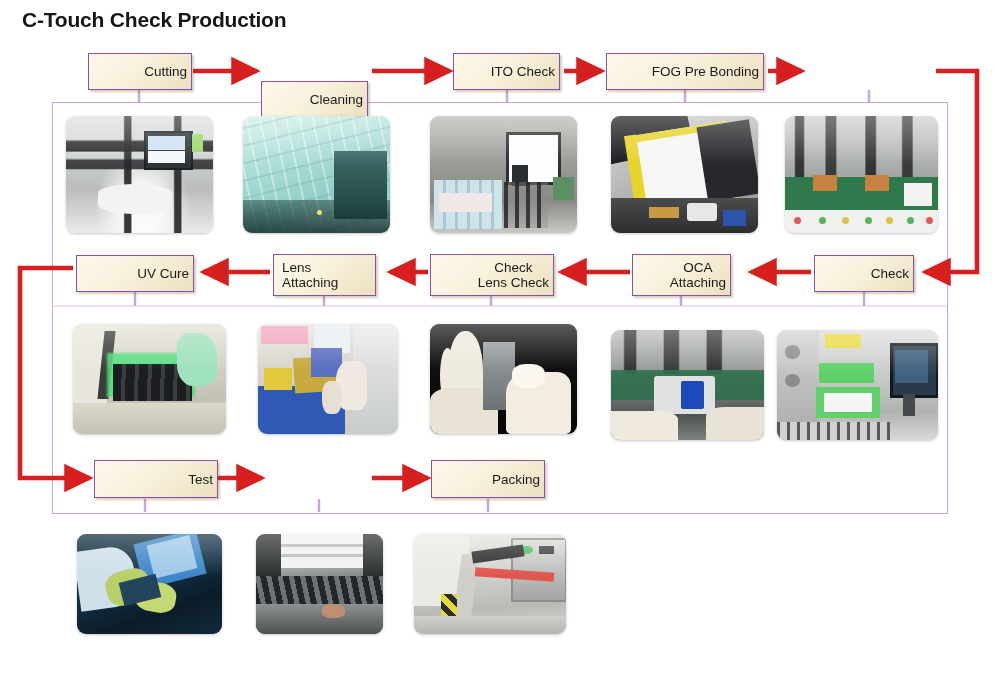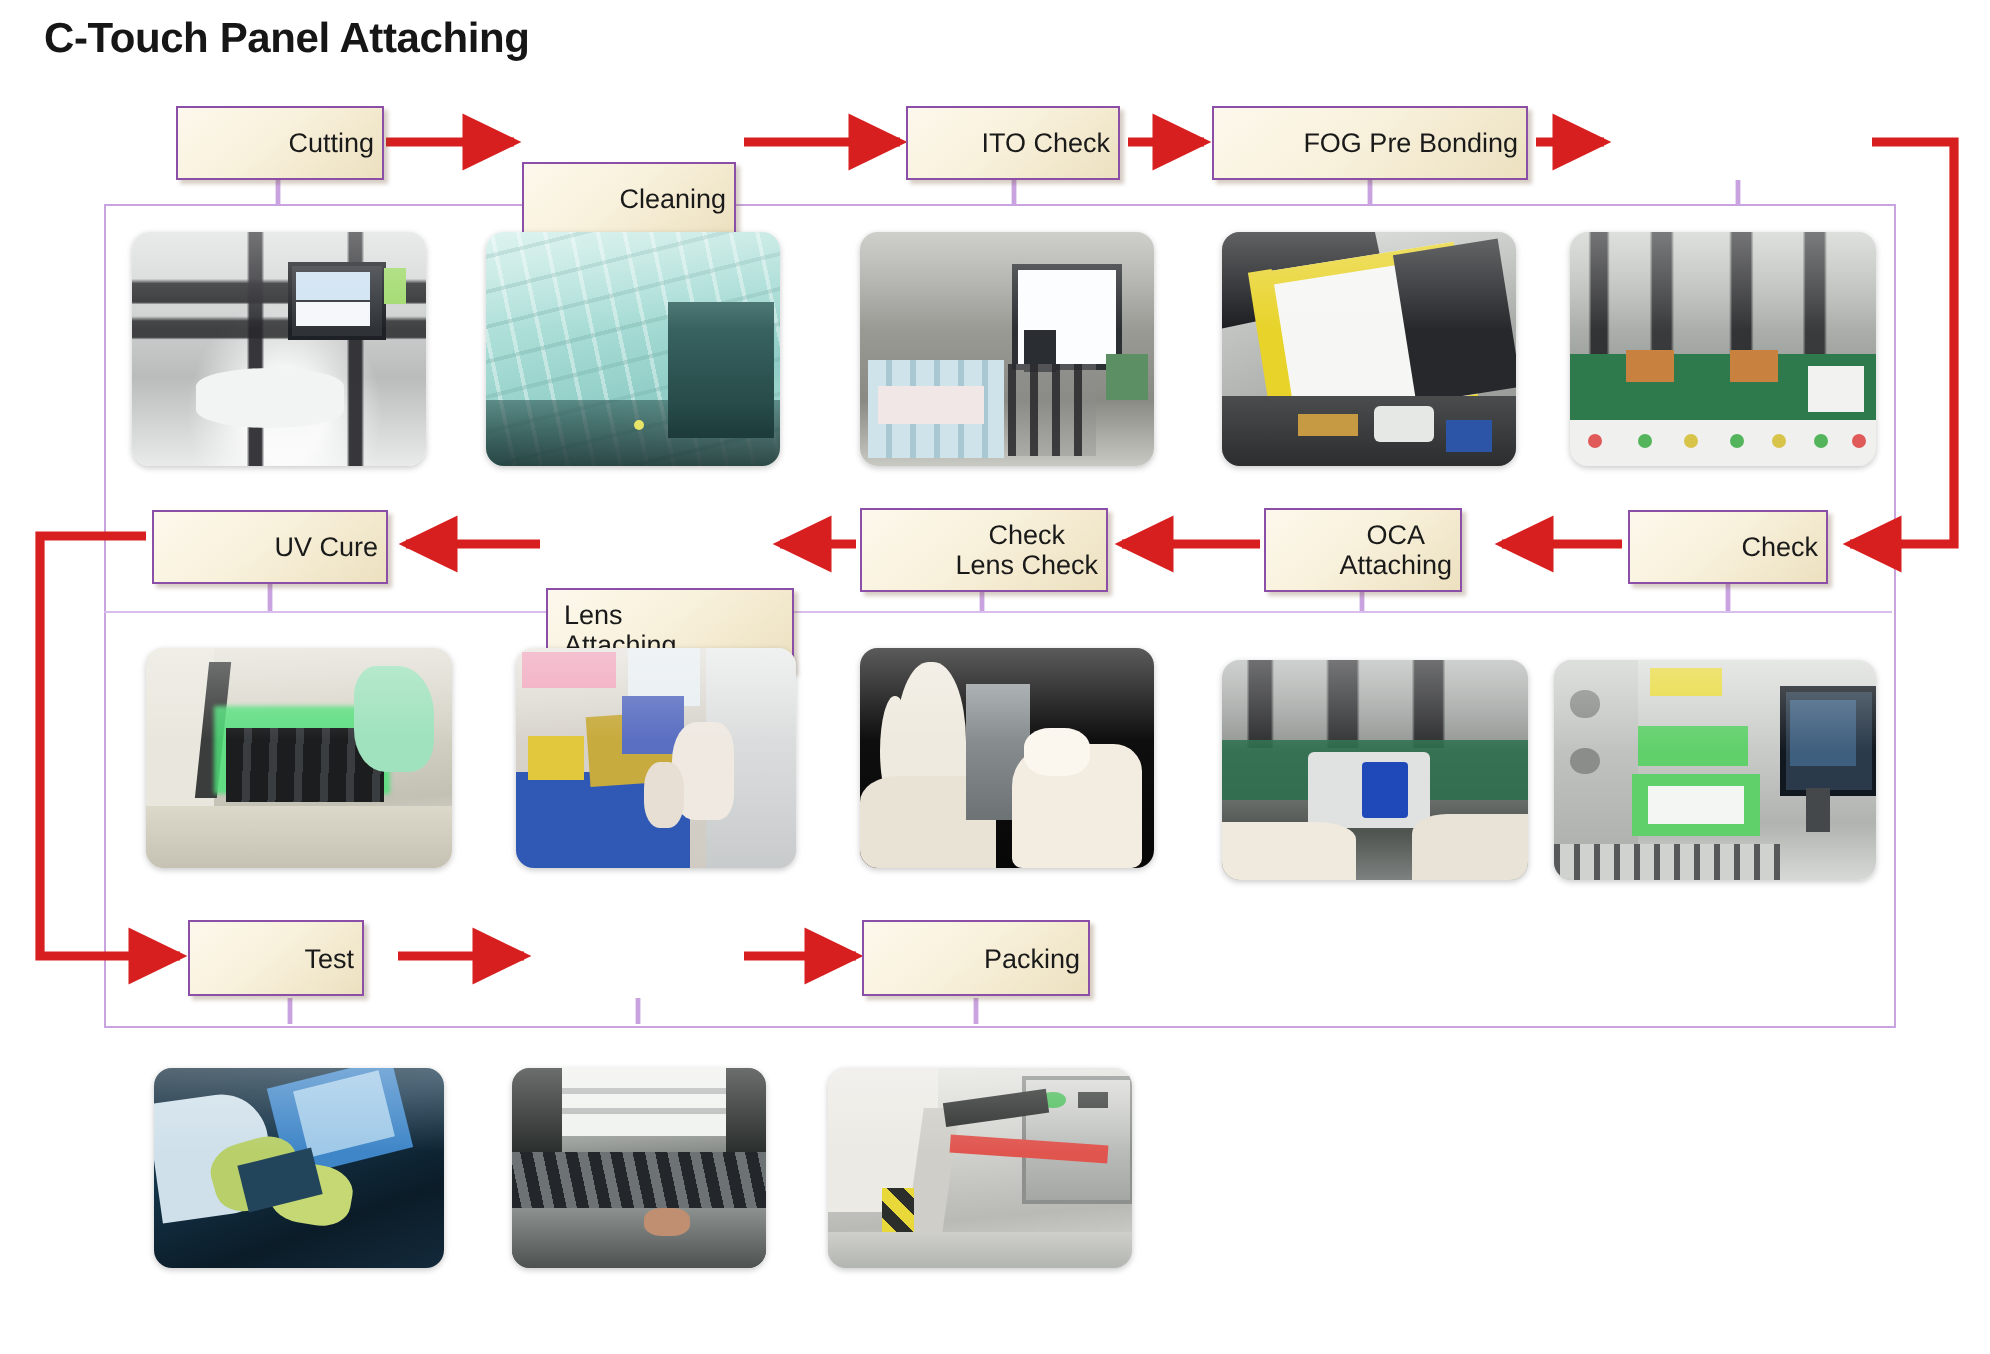--- a/index.html
+++ b/index.html
@@ -48,21 +48,21 @@
     position:absolute;left:0;top:0;width:100%;height:42%;
     background:linear-gradient(180deg,rgba(255,255,255,.30),rgba(255,255,255,0));
     pointer-events:none;
   }
 </style>
 </head>
 <body>
 
 <div id="stage">
 
-  <div id="title">C-Touch Panel Attaching</div>
+  <div id="title">C-Touch Check Production</div>
 
   <div class="container-box" style="left:52px;top:102px;width:894px;height:410px;"></div>
 
   <svg id="wires" viewBox="0 0 995 677">
     <defs>
       <marker id="ar" markerWidth="7" markerHeight="7" refX="5.6" refY="3.5" orient="auto" markerUnits="strokeWidth">
         <path d="M0,0.4 L6.4,3.5 L0,6.6 z" fill="#d81f1f"></path>
       </marker>
     </defs>
     <g stroke="#d81f1f" stroke-width="4.6" fill="none" marker-end="url(#ar)">
@@ -189,21 +189,21 @@
     <div style="position:absolute;left:52%;top:86%;width:7px;height:7px;border-radius:50%;background:#54b45c;"></div>
     <div style="position:absolute;left:66%;top:86%;width:7px;height:7px;border-radius:50%;background:#d9c44b;"></div>
     <div style="position:absolute;left:80%;top:86%;width:7px;height:7px;border-radius:50%;background:#54b45c;"></div>
     <div style="position:absolute;left:92%;top:86%;width:7px;height:7px;border-radius:50%;background:#e05a5a;"></div>
     <div class="gloss"></div>
   </div>
 
   <div class="pbox" style="left:76px;top:255px;width:118px;height:37px;">
     <span>UV Cure</span>
   </div>
-  <div class="pbox two-line" style="left:273px;top:254px;width:124px;height:42px;margin-top:40px;">
+  <div class="pbox two-line" style="left:273px;top:254px;width:103px;height:42px;">
     <div>
       <span>Lens</span>
       <span>Attaching</span>
     </div>
   </div>
   <div class="pbox" style="left:430px;top:254px;width:124px;height:42px;">
     <div style="text-align:center;">
       <span>Check</span>
       <span>Lens Check</span>
     </div>
@@ -274,21 +274,21 @@
     <div style="position:absolute;left:24%;top:52%;width:40%;height:28%;background:#5fd06a;"></div>
     <div style="position:absolute;left:29%;top:57%;width:30%;height:18%;background:#f3f6f2;"></div>
     <div style="position:absolute;left:70%;top:12%;width:27%;height:44%;background:#2a3a4a;border:3px solid #12181f;"></div>
     <div style="position:absolute;left:73%;top:18%;width:21%;height:30%;background:#3f5f7e;"></div>
     <div style="position:absolute;left:78%;top:58%;width:8%;height:20%;background:#44484a;"></div>
     <div style="position:absolute;left:0;top:84%;width:70%;height:16%;background:
         repeating-linear-gradient(90deg,#56585a 0 3px,#cfd2cf 3px 10px);"></div>
     <div class="gloss"></div>
   </div>
 
-  <div class="pbox" style="left:94px;top:460px;width:88px;height:38px;">
+  <div class="pbox" style="left:94px;top:460px;width:124px;height:38px;">
     <span>Test</span>
   </div>
   <div class="pbox" style="left:431px;top:460px;width:114px;height:38px;">
     <span>Packing</span>
   </div>
 
   <div class="photo" style="left:77px;top:534px;width:145px;height:100px;">
     <div class="inner" style="background:linear-gradient(160deg,#0e2738 0%,#14344a 38%,#0b1c28 72%,#13293a 100%);"></div>
     <div style="position:absolute;left:0;top:14%;width:40%;height:60%;background:#cfe0ea;border-radius:0 40% 40% 0;transform:rotate(-8deg);"></div>
     <div style="position:absolute;left:42%;top:2%;width:44%;height:46%;background:#3f86c8;transform:rotate(-14deg);"></div>

